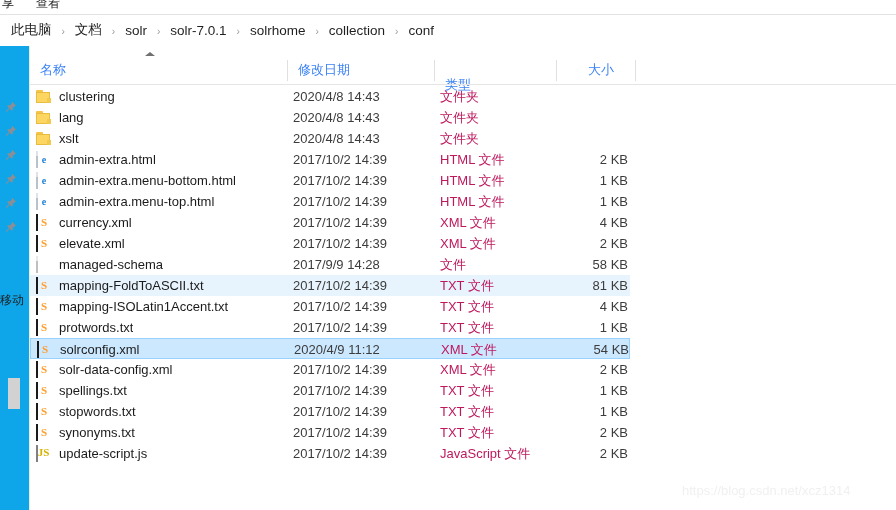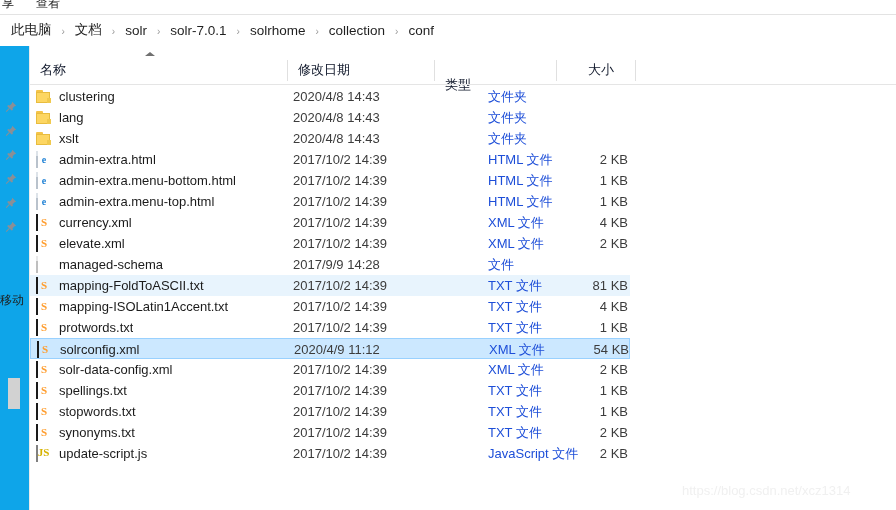--- a/index.html
+++ b/index.html
@@ -86,21 +86,21 @@
   .colheader {
     position: absolute; left: 0; top: 10px; width: 866px; height: 28px;
   }
   .colheader-line {
     position: absolute; left: 0; top: 38px; width: 866px; height: 1px;
     background: #e5e5e5;
   }
   .colh {
     position: absolute; top: 0; height: 28px;
     display: flex; align-items: center;
-    font-size: 13px; color: #0f172a;
+    font-size: 13px; color: #3b82f6;
     padding-left: 10px;
     box-sizing: border-box;
     cursor: default;
   }
   .colh-div {
     position: absolute; top: 4px; width: 1px; height: 21px;
     background: #e0e0e0;
   }
   .sort-caret {
     position: absolute; top: -4px; left: 115px;
@@ -119,21 +119,21 @@
   .row.hover { background: #e8f4fd; }
   .row.selected { background: #cce8ff; border: 1px solid #99d1ff; }
   .cell {
     position: absolute; top: 0; height: 21px;
     display: flex; align-items: center;
     font-size: 13px; color: #1b1b1b;
     white-space: nowrap; overflow: hidden;
   }
   .cell.name { left: 6px; align-items: center; }
   .cell.date { left: 263px; color: #3c3c3c; }
-  .cell.type { left: 410px; color: #1d4ed8; margin-left: 48px; }
+  .cell.type { left: 410px; color: #be185d; }
   .cell.size { left: 480px; width: 118px; justify-content: flex-end; color: #3c3c3c; }
   .nameicon {
     width: 16px; height: 16px; margin-right: 7px; flex: none;
     position: relative;
   }
 
   
   .ic-folder { width: 16px; height: 14px; position: relative; }
   .ic-folder .tab {
     position: absolute; left: 0; top: 1px; width: 7px; height: 3px;
@@ -439,20 +439,23 @@
           <div class="cell name">
             <span class="nameicon"><span class="ic-plain"><span class="fold"></span></span></span>
             <span>managed-schema</span>
           </div>
           <div class="cell date">
             <span>2017/9/9 14:28</span>
           </div>
           <div class="cell type">
             <span>文件</span>
           </div>
+          <div class="cell size">
+            <span>58 KB</span>
+          </div>
         </div>
         <div class="row hover" style="top: 189px;">
           <div class="cell name">
             <span class="nameicon"><span class="ic-sublime"><span class="s">S</span></span></span>
             <span>mapping-FoldToASCII.txt</span>
           </div>
           <div class="cell date">
             <span>2017/10/2 14:39</span>
           </div>
           <div class="cell type">

